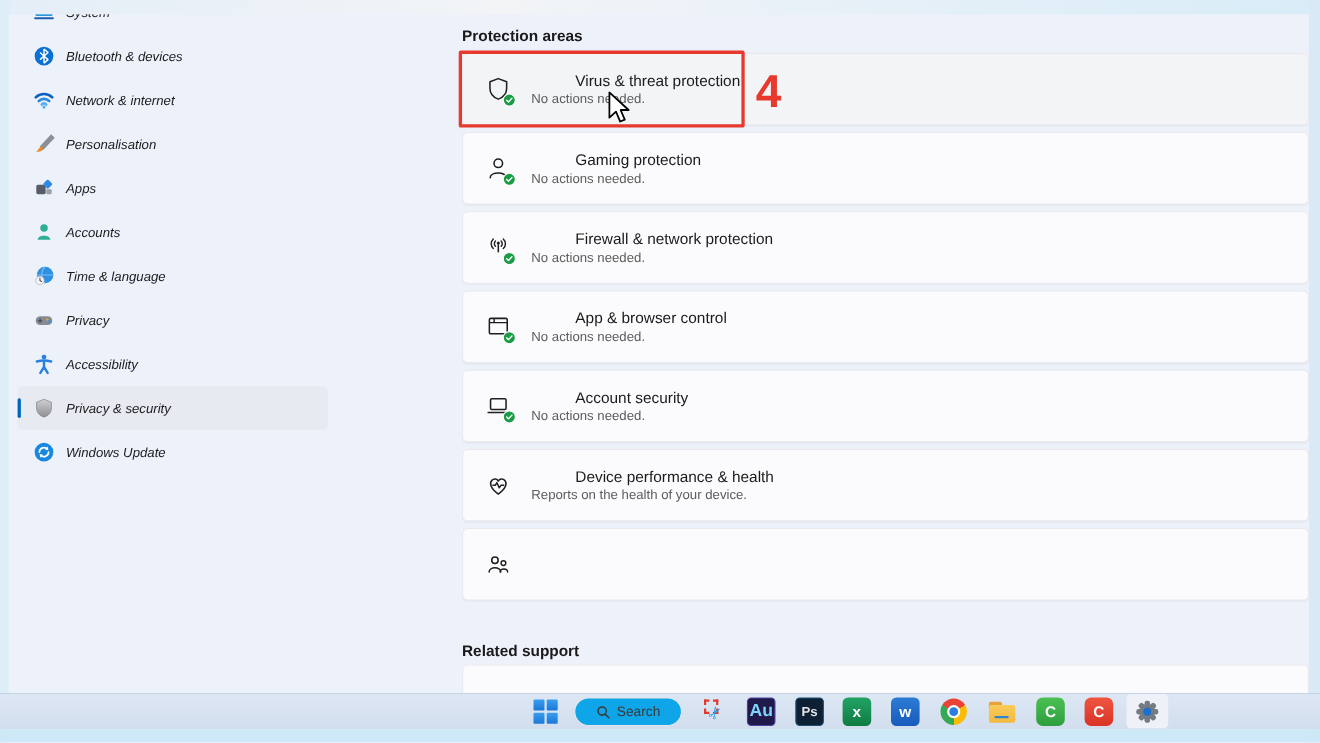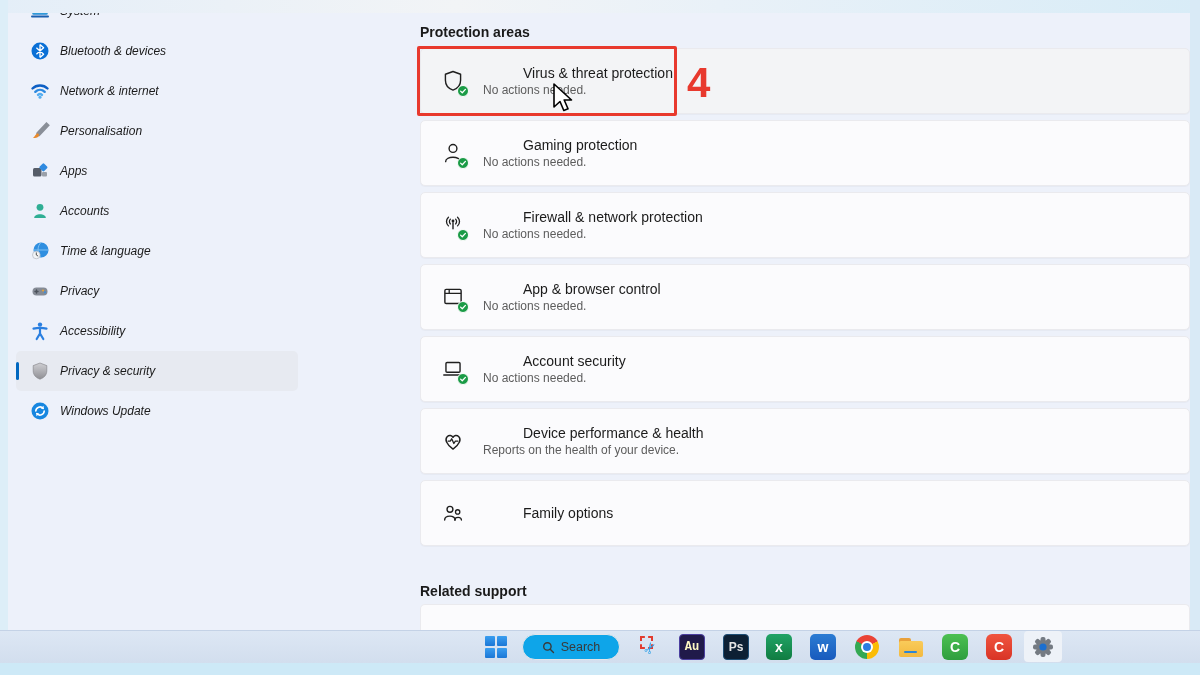--- a/index.html
+++ b/index.html
@@ -45,21 +45,21 @@
   
   .taskbar { position:absolute; left:0; top:630px; width:1200px; height:33px; z-index:10;
     background:linear-gradient(180deg,#dde7f4 0%,#d2deee 100%); border-top:1px solid #c4d2e6; }
   .tb-ico { position:absolute; top:634px; width:26px; height:26px; z-index:11; display:flex; align-items:center; justify-content:center; cursor:default; }
   .win-grid { width:22px; height:22px; display:grid; grid-template-columns:10px 10px; grid-template-rows:10px 10px; gap:2px; }
   .win-grid span { background:linear-gradient(180deg,#3a9ef0,#1b77d6); border-radius:1px; }
   .search-pill { position:absolute; left:522px; top:634px; width:98px; height:26px; z-index:11;
     background:#0ea5e9; border:1px solid #e4e6ea; border-radius:13px; display:flex; align-items:center; justify-content:center; gap:6px; cursor:default; }
   .search-pill .sp-label { font-size:12.5px; color:#3a3a3a; }
   .app-tile { width:26px; height:26px; border-radius:6px; display:flex; align-items:center; justify-content:center; font-weight:700; }
-  .tile-au { background:#201a4a; border:1.5px solid #4b3fa0; color:#fef9c3; font-size:12px; border-radius:4px;font-family:Liberation Mono, monospace; }
+  .tile-au { background:#201a4a; border:1.5px solid #4b3fa0; color:#7dd3fc; font-size:16px; border-radius:4px; }
   .tile-ps { background:#0d2034; border:1.5px solid #1e4e75; color:#e5e5e5; font-size:12px; border-radius:4px; }
   .tile-xl { background:linear-gradient(180deg,#21a366,#107c41); color:#fff; font-size:14px; border-radius:5px; }
   .tile-wd { background:linear-gradient(180deg,#2b7cd3,#185abd); color:#fff; font-size:14px; border-radius:5px; }
   .tile-cg { background:linear-gradient(180deg,#4cc052,#2e9e3e); color:#fff; font-size:14px; }
   .tile-cr { background:linear-gradient(180deg,#f05540,#d93425); color:#fff; font-size:14px; }
   .chrome-ball { width:24px; height:24px; border-radius:50%; position:relative;
     background:conic-gradient(from 60deg,#fbbc05 0 120deg,#34a853 120deg 240deg,#ea4335 240deg 360deg); }
   .chrome-ball::before { content:""; position:absolute; left:6px; top:6px; width:12px; height:12px; border-radius:50%; background:#fff; }
   .chrome-ball::after { content:""; position:absolute; left:8px; top:8px; width:8px; height:8px; border-radius:50%; background:#2c7de0; }
   .folder { position:relative; width:24px; height:19px; }
@@ -316,21 +316,20 @@
     <div class="sec-row" style="top:480px">
       <span class="r-ico">
         <svg width="26" height="26" viewBox="0 0 24 24">
             <circle cx="9.2" cy="8.6" r="2.7" stroke="#1f1f1f" stroke-width="1.3" fill="none"></circle>
             <path d="M4.3 18.5 C4.3 13.7 14.1 13.7 14.1 18.5" stroke="#1f1f1f" stroke-width="1.3" fill="none" stroke-linecap="round"></path>
             <circle cx="16.3" cy="11" r="2" stroke="#1f1f1f" stroke-width="1.2" fill="none"></circle>
             <path d="M13.5 18.5 C13.8 15 19.8 15.2 19.8 18.5" stroke="#1f1f1f" stroke-width="1.2" fill="none" stroke-linecap="round"></path>
           </svg>
       </span>
       <span class="r-text">
-        <div class="r-title">Family options</div>
       </span>
     </div>
 
     <div class="section-title" style="top:583px">Related support</div>
     <div class="partial-card"></div>
   </main>
 
   <div class="anno-box"></div>
   <div class="anno-num">4</div>
   <div class="cursor">

